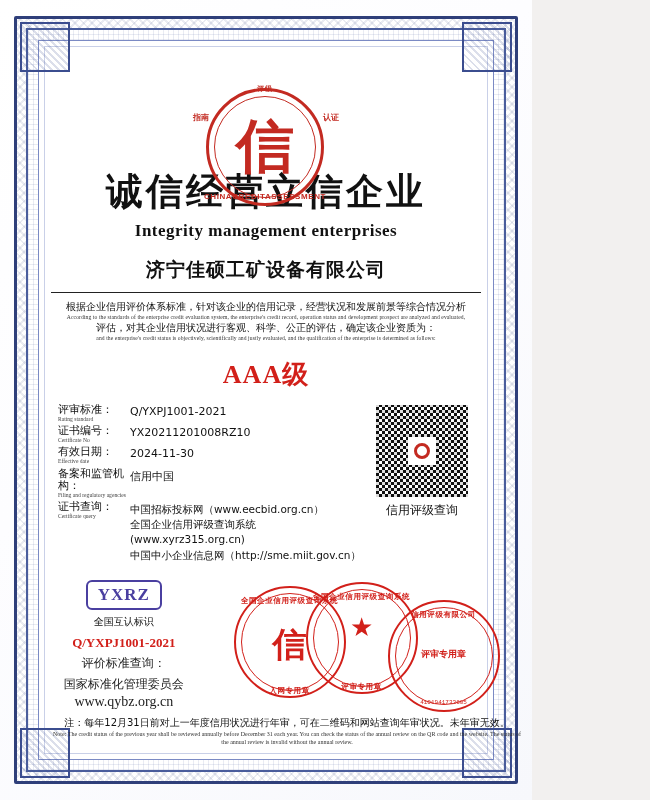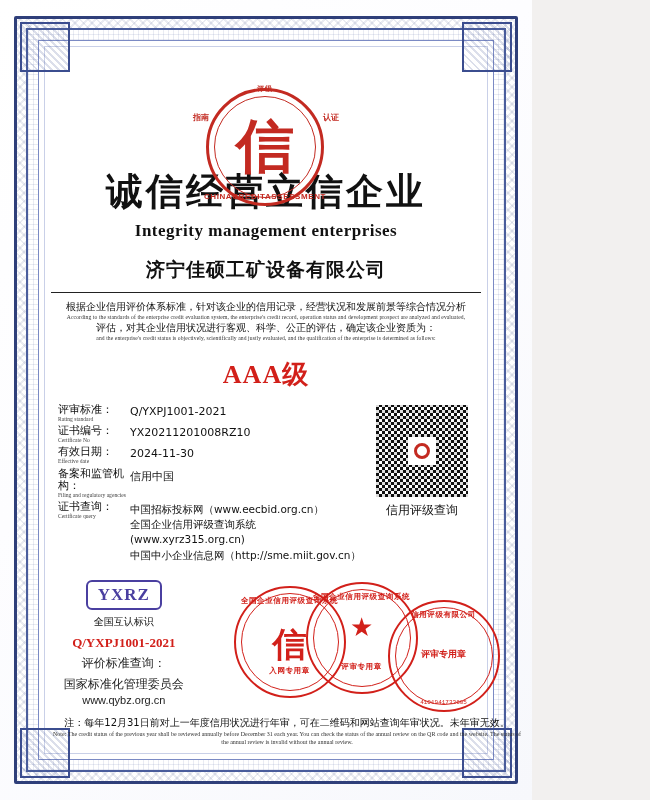--- a/index.html
+++ b/index.html
@@ -197,21 +197,21 @@
   }
   .std-code{
     margin-top:6px;color:#d2201a;font-weight:bold;font-size:13px;
     font-family:"Liberation Serif",serif;
   }
   .std-sub{
     margin-top:4px;font-family:"DejaVu Sans","Liberation Sans",sans-serif;
     font-size:12px;color:#222;line-height:1.45;
   }
   .std-url{
-    font-family:Liberation Sans, sans-serif;font-size:11px;color:#222;
+    font-family:Liberation Serif, serif;font-size:14px;color:#222;
   }
 
   .seals{width:330px;position:relative;height:130px;}
   .rseal{
     position:absolute;width:112px;height:112px;border-radius:50%;
     border:2.5px solid #d2201a;box-sizing:border-box;
     color:#d2201a;
   }
   .rseal:after{
     content:"";position:absolute;left:5px;top:5px;right:5px;bottom:5px;
@@ -220,21 +220,21 @@
   .rseal .star{
     position:absolute;left:50%;top:30px;transform:translateX(-50%);
     font-size:26px;line-height:1;color:#d2201a;
   }
   .rseal .arc{
     position:absolute;left:0;right:0;text-align:center;font-size:7.5px;
     font-weight:bold;letter-spacing:.6px;
     font-family:"DejaVu Sans","Liberation Sans",sans-serif;
   }
   .rseal .arc.top{top:8px;}
-  .rseal .arc.bot{bottom:20px;}
+  .rseal .arc.bot{bottom:0;}
   .rseal .mid-txt{
     position:absolute;left:0;right:0;top:46px;text-align:center;
     font-size:9px;font-weight:bold;
     font-family:"DejaVu Sans","Liberation Sans",sans-serif;
   }
   .rseal.s1{left:6px;top:6px;}
   .rseal.s2{left:78px;top:2px;}
   .rseal.s3{left:160px;top:20px;}
   .rseal .code{
     position:absolute;left:0;right:0;bottom:4px;text-align:center;font-size:6px;

